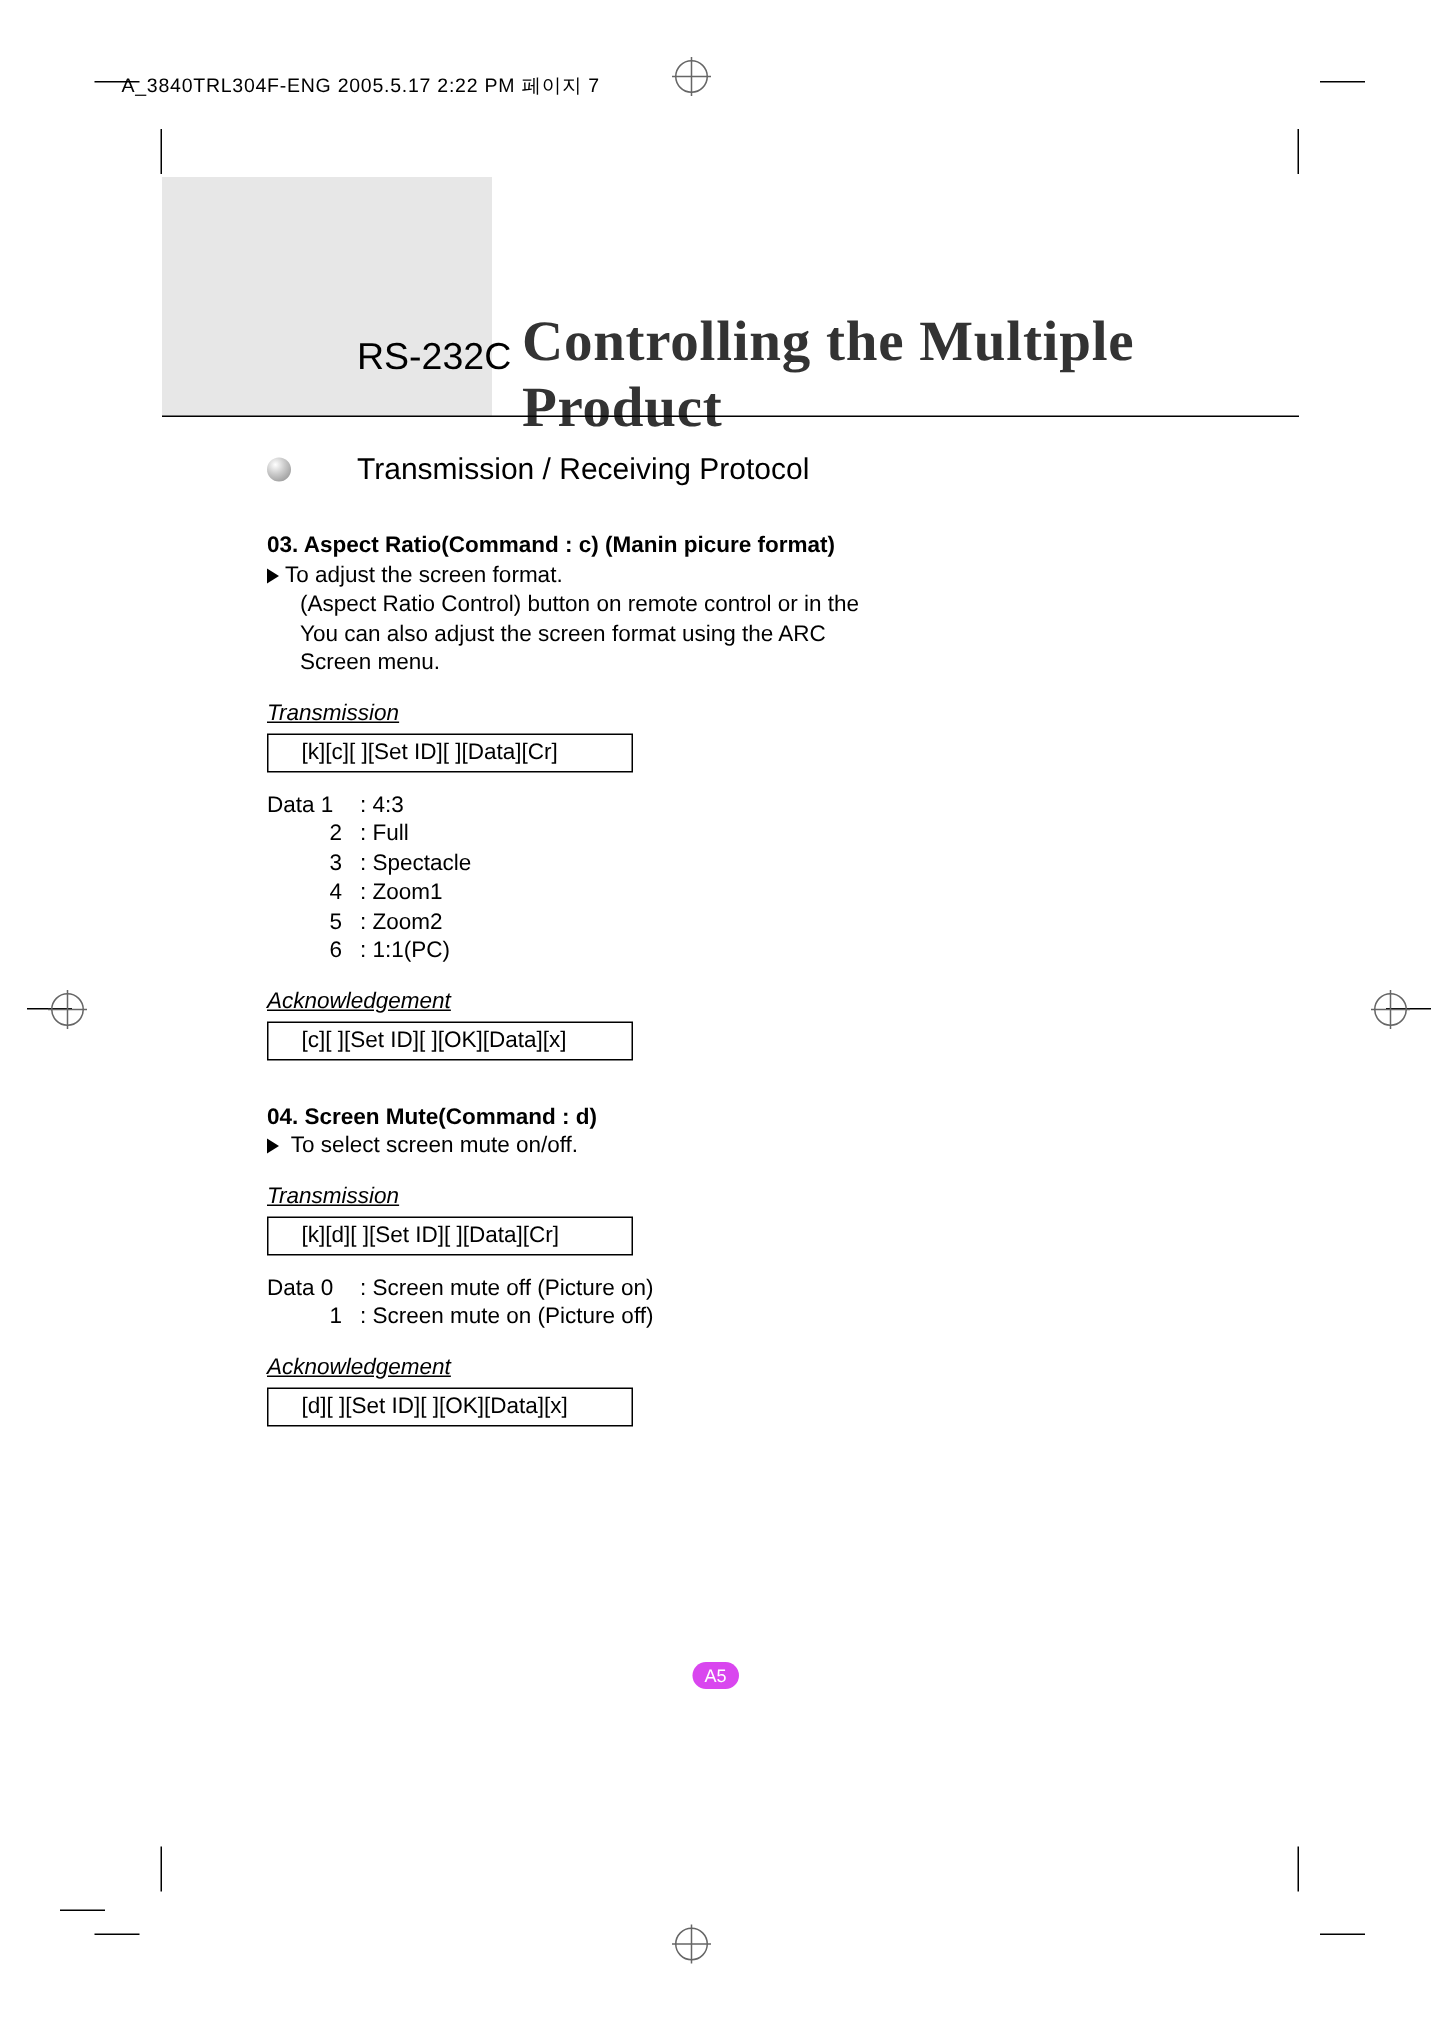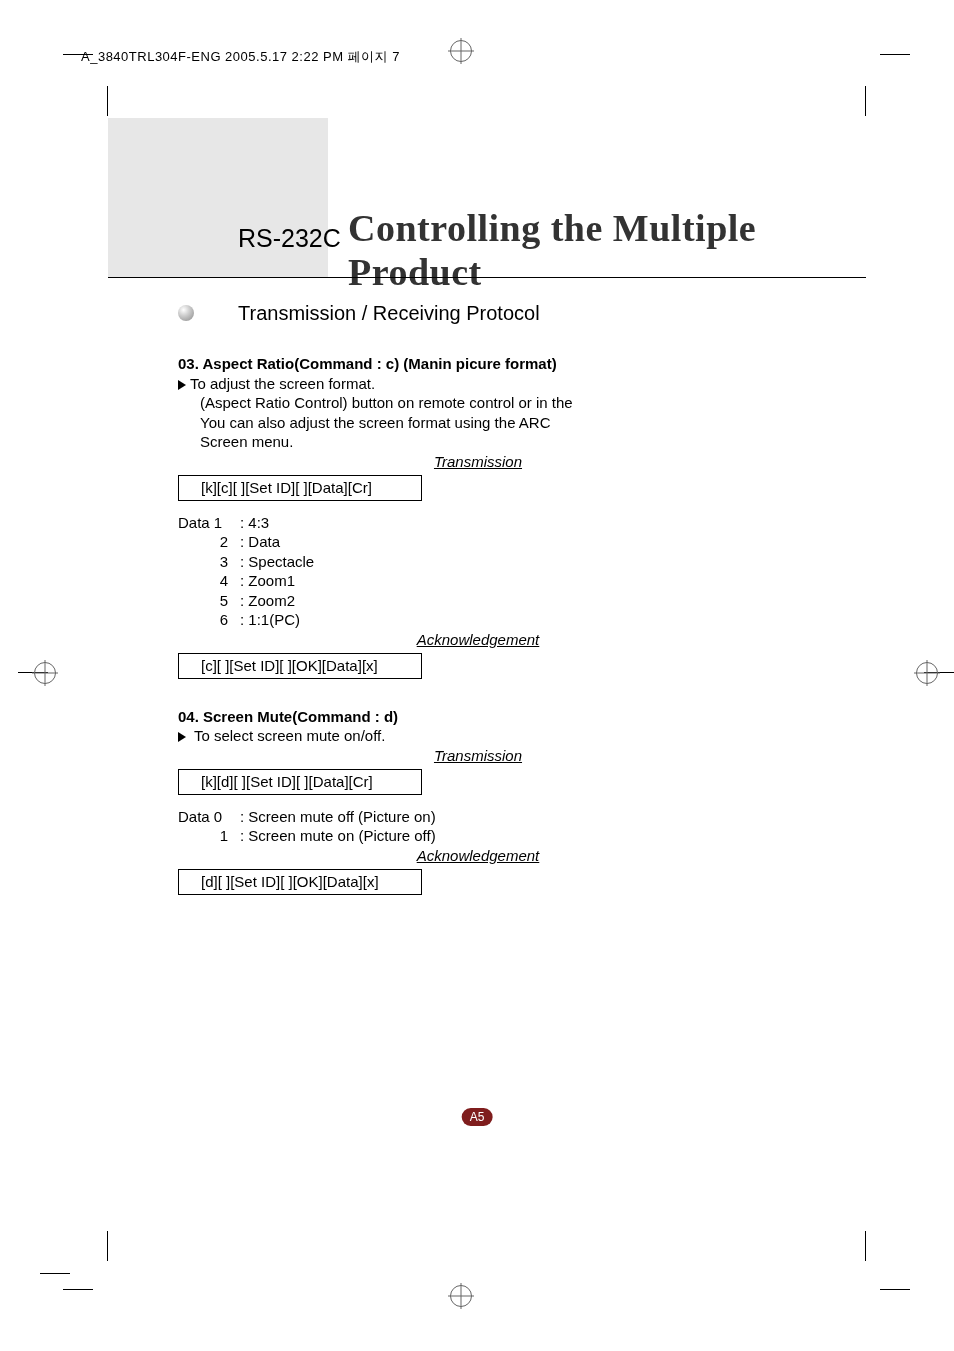--- a/index.html
+++ b/index.html
@@ -109,36 +109,36 @@
   .cmd-title { font-weight:700; margin-top:28px; }
   .cmd-title.first { }
   .arrow { display:inline-block; width:0; height:0;
            border-top:5px solid transparent;
            border-bottom:5px solid transparent;
            border-left:8px solid #000;
            margin-right:4px; position:relative; top:1px; }
 
   .desc { margin-left:22px; }
 
-  .sublabel { font-style:italic; text-decoration:underline; margin-bottom:4px;text-align:center;}
+  .sublabel { font-style:italic; text-decoration:underline; margin-top:14px; margin-bottom:4px;}
   .codebox {
     border:1px solid #000;
     padding:2px 22px;
     width:198px;
     font-size:15px;
   }
   .datalist { margin-top:12px; }
   .datalist .row { display:flex; }
   .datalist .lab { width:62px; }
 
   .pagefoot {
     position:absolute;
     left:50%; top:1108px;
     transform:translateX(-50%);
-    background:#7f1d1d;
+    background:#d946ef;
     color:#fff;
     font-size:12px;
     padding:2px 8px;
     border-radius:10px;
   }
 </style>
 </head>
 <body>
 
 <div class="page">
@@ -203,21 +203,21 @@
     <div class="sublabel">Transmission</div>
     <div class="codebox">[k][c][ ][Set ID][ ][Data][Cr]</div>
 
     <div class="datalist">
       <div class="row">
           <span class="lab">Data 1</span>
           <span>: 4:3</span>
         </div>
       <div class="row">
           <span class="lab" style="text-align:right;padding-right:12px;box-sizing:border-box;">2</span>
-          <span>: Data</span>
+          <span>: Full</span>
         </div>
       <div class="row">
           <span class="lab" style="text-align:right;padding-right:12px;box-sizing:border-box;">3</span>
           <span>: Spectacle</span>
         </div>
       <div class="row">
           <span class="lab" style="text-align:right;padding-right:12px;box-sizing:border-box;">4</span>
           <span>: Zoom1</span>
         </div>
       <div class="row">

